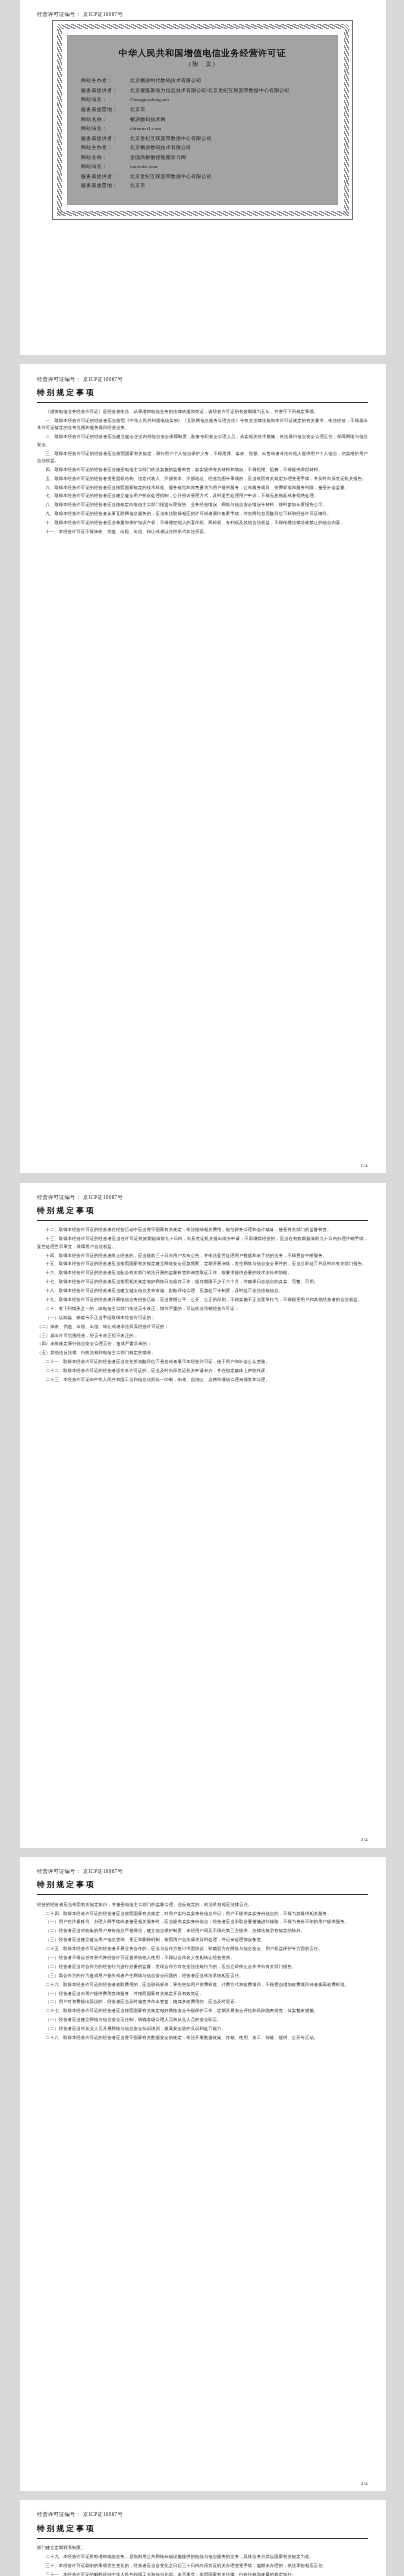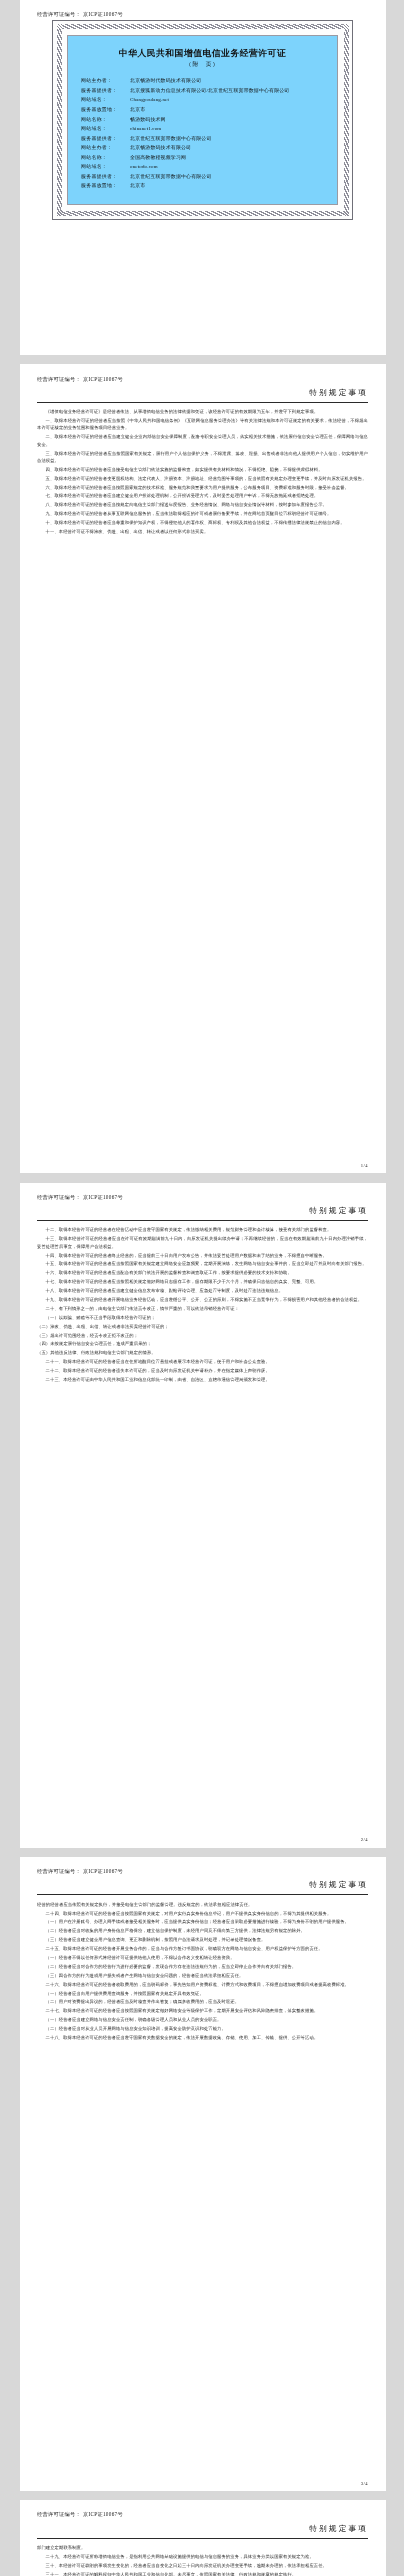--- a/index.html
+++ b/index.html
@@ -48,21 +48,21 @@
     position: relative;
   }
   .cert-orn {
     border: 5.2px solid transparent;
     border-image: repeating-linear-gradient(45deg,#8e8e99 0 2.1px,#ffffff 2.1px 4.1px) 10;
     padding: 5.2px;
   }
   .cert-inner {
     border: 0.5px solid #9a9aa3;
     padding: 9.3px 13.4px 13.4px 13.4px;
-    background: #7dd3fc;
+    background: #a3a3a3;
   }
   .cert-title {
     text-align: center;
     font-size: 8.8px;
     font-weight: bold;
     letter-spacing: 0.5px;
     color: #111;
     margin: 3.1px 0 1px 0;
   }
   .cert-sub {
@@ -72,23 +72,23 @@
     color: #111;
     margin-bottom: 7.2px;
   }
   .cert-rows { font-size: 4.9px; color: #111; line-height: 1.95; }
   .cert-row { display: flex; }
   .cert-row .k { width: 49px; flex: 0 0 49px; letter-spacing: 0.3px; }
   .cert-row .v { flex: 1 1 auto; letter-spacing: 0.2px; }
 
   
   .sp-title {
-    text-align: right;
+    text-align: left;
     font-size: 7.7px;
-    font-weight: normal;
+    font-weight: bold;
     letter-spacing: 2.1px;
     color: #111;
     margin: 5.2px 0 4.1px 0;
   }
   .sp-rule {
     width: 100%;
     height: 0;
     border-top: 0.5px solid #2a2a2a;
     margin: 0 0 5.2px 0;
   }

